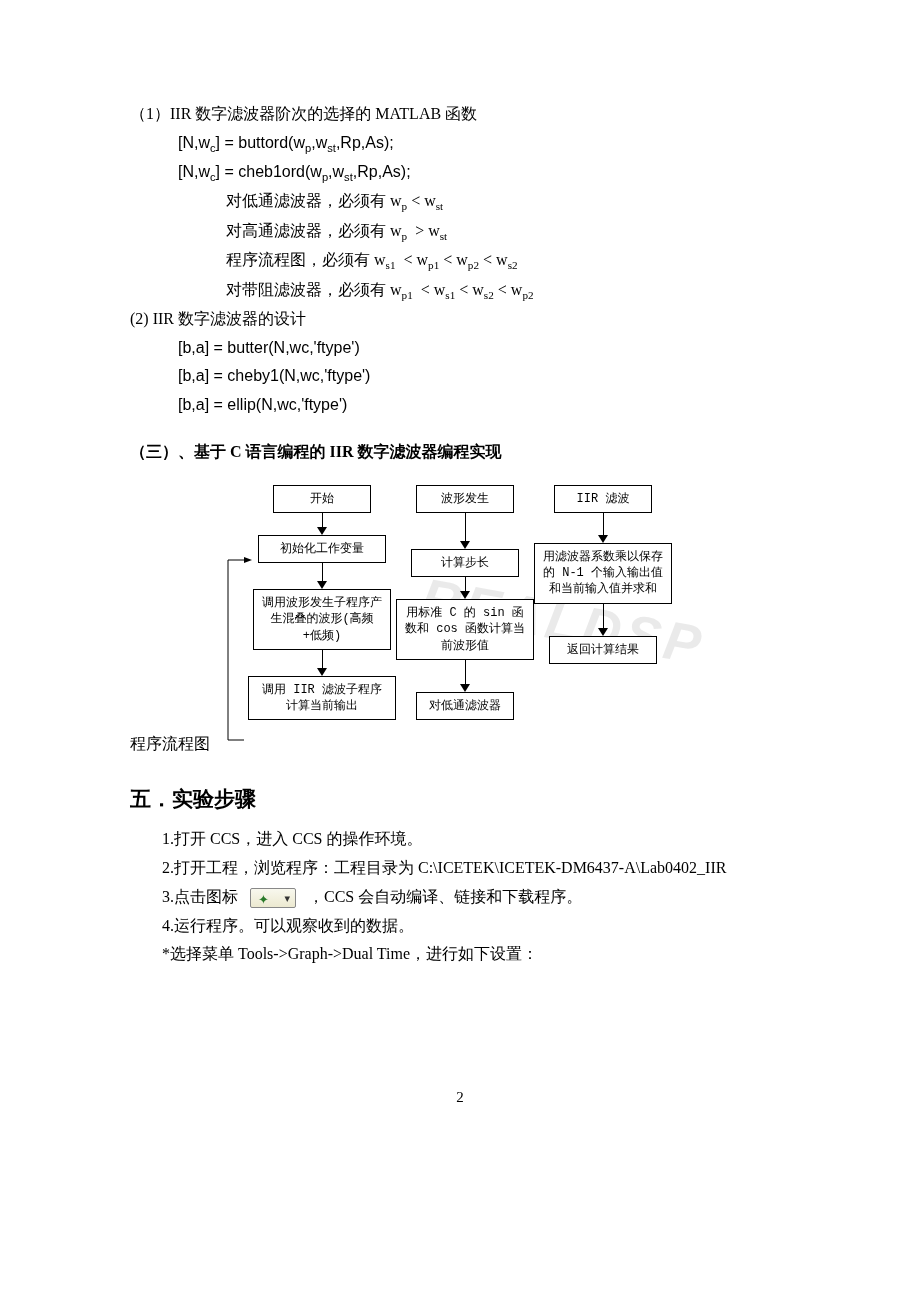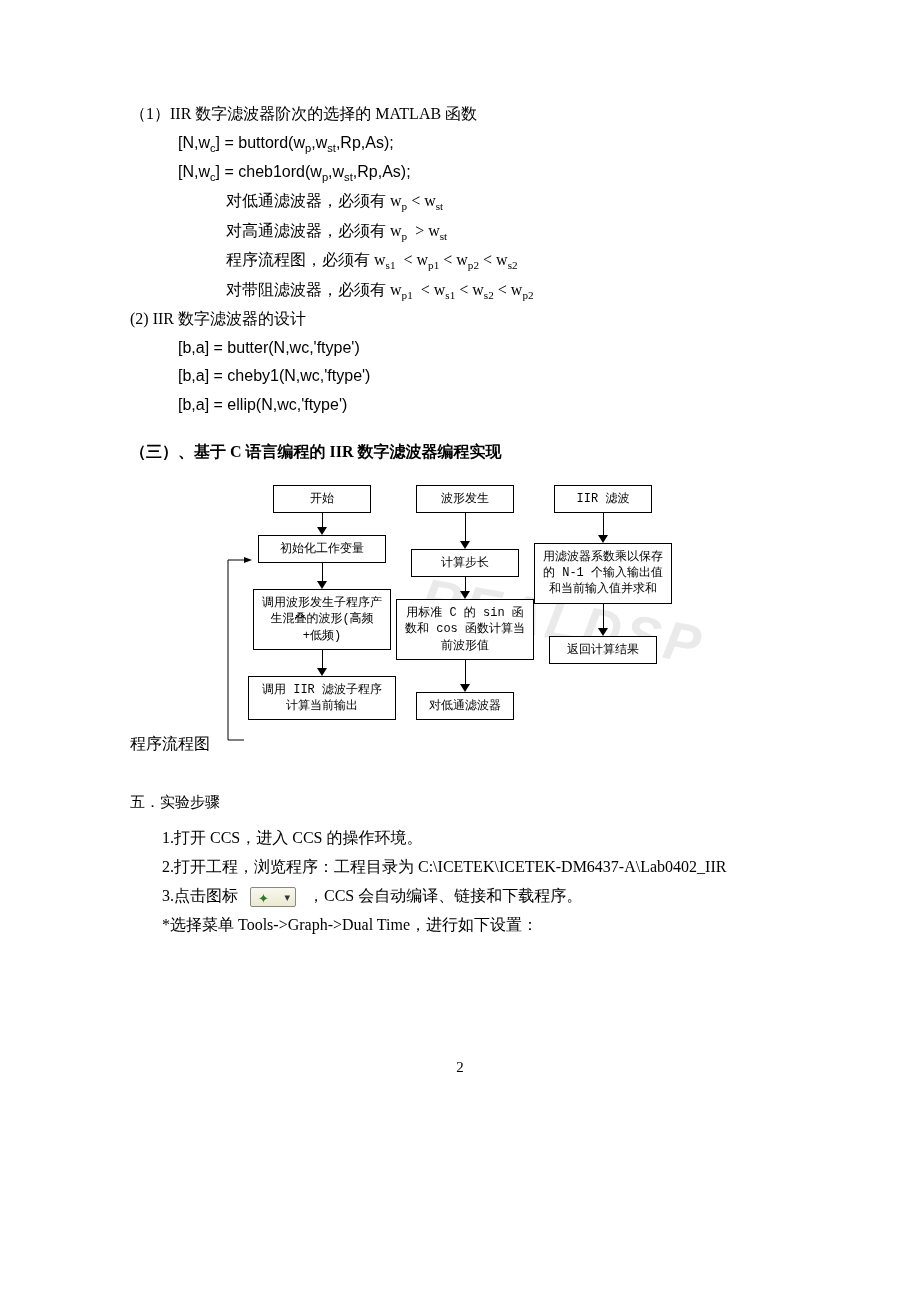--- a/index.html
+++ b/index.html
@@ -21,23 +21,23 @@
     line-height: 1.8;
     white-space: pre;
   }
   .bold {
     font-weight: bold;
   }
   .indent1 { padding-left: 0; }
   .indent2 { padding-left: 3em; }
   .indent3 { padding-left: 6em; }
   .section-heading {
-    font-size: 15px;
-    font-weight: normal;
-    margin-top: 38px;
+    font-size: 21px;
+    font-weight: bold;
+    margin-top: 30px;
     margin-bottom: 12px;
   }
   .mono { font-family: Liberation Sans, sans-serif; }
   sub { font-size: 0.7em; vertical-align: sub; }
 
   .flowchart {
     width: 100%;
     display: flex;
     justify-content: center;
     margin: 18px 0 14px 0;
@@ -210,18 +210,19 @@
 
   <div class="caption">程序流程图</div>
 
   <div class="section-heading">五．实验步骤</div>
 
   <div class="steps">
     <div class="line">1.打开 CCS，进入 CCS 的操作环境。</div>
     <div class="line">2.打开工程，浏览程序：工程目录为 C:\ICETEK\ICETEK-DM6437-A\Lab0402_IIR</div>
     <div class="line"></div>
     <div class="line" id="step-icon-line">3.点击图标  <span class="icon-img"></span>  ，CCS 会自动编译、链接和下载程序。</div>
+    <div class="line">4.运行程序。可以观察收到的数据。</div>
     <div class="line">*选择菜单 Tools-&gt;Graph-&gt;Dual Time，进行如下设置：</div>
   </div>
 
   <div class="page-num">2</div>
 
 </div>
 
 </body></html>

